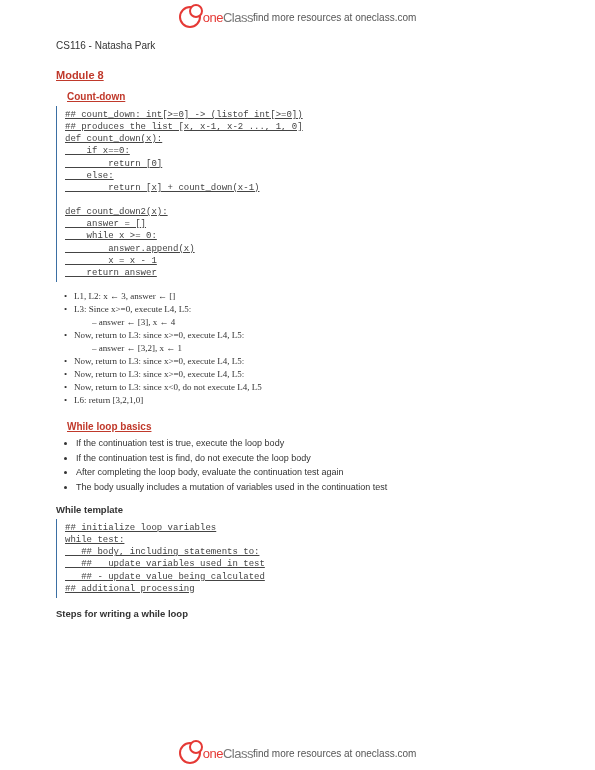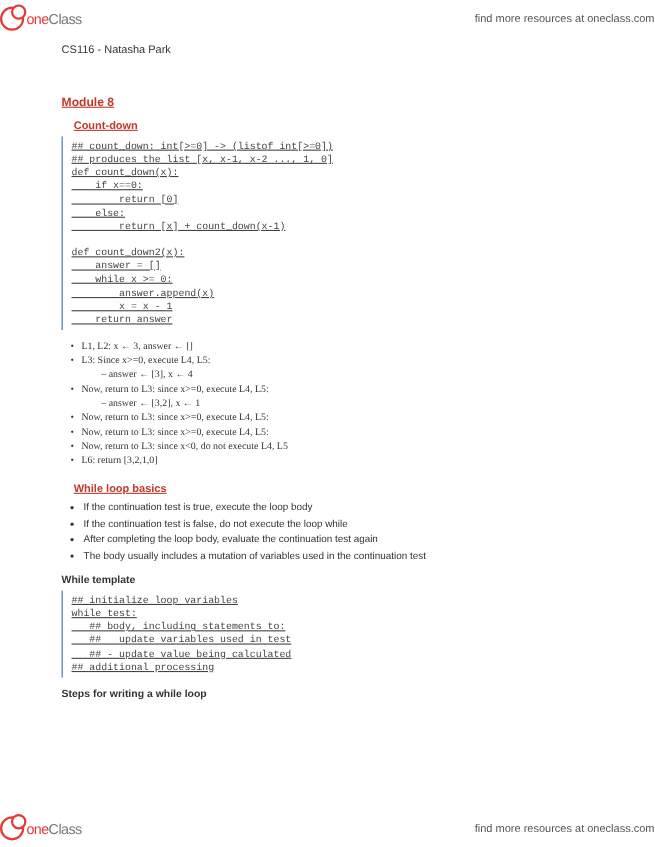--- a/index.html
+++ b/index.html
@@ -12,21 +12,21 @@
     background: #fff;
     position: relative;
   }
   .header, .footer {
     position: absolute;
     left: 0; right: 0;
     height: 34px;
     padding: 6px 0;
     display: flex;
     align-items: center;
-    justify-content: space-between;
+    justify-content: center;
     background: #fff;
   }
   .header { top: 0; border-bottom: none; }
   .footer { bottom: 0; }
   .logo {
     display: flex;
     align-items: center;
     gap: 2px;
   }
   .logo-icon {
@@ -44,21 +44,21 @@
     border-radius: 50%;
     background: #fff;
     transform: translate(2px,-2px);
   }
   .logo-text { font-size: 13px; color: #777; letter-spacing: -0.5px; }
   .logo-text b { color: #e53935; font-weight: normal; }
   .header-link { font-size: 10px; color: #555; }
   .page {
     padding: 40px 56px 40px 56px;
   }
-  .course { font-size: 10px; margin-bottom: 36px; }
+  .course { font-size: 10px; margin-bottom: 18px; }
   .module-title {
     text-align: left;
     color: #c0392b;
     font-weight: bold;
     text-decoration: underline;
     font-size: 11px;
     margin-bottom: 10px;
   }
   .section-head {
     color: #c0392b;
@@ -168,21 +168,21 @@
       <div class="row">
         <div class="bul">•</div>
         <div>L6: return [3,2,1,0]</div>
       </div>
     </div>
 
   <div class="section-head">While loop basics</div>
 
   <ul class="bullets" id="whilebul">
       <li>If the continuation test is true, execute the loop body</li>
-      <li>If the continuation test is false, do not execute the loop while</li>
+      <li>If the continuation test is find, do not execute the loop body</li>
       <li>After completing the loop body, evaluate the continuation test again</li>
       <li>The body usually includes a mutation of variables used in the continuation test</li>
     </ul>
 
   <div class="subhead">While template</div>
 
   <pre class="codeblock" id="code2">## initialize loop variables
 while test:
    ## body, including statements to:
    ##   update variables used in test

